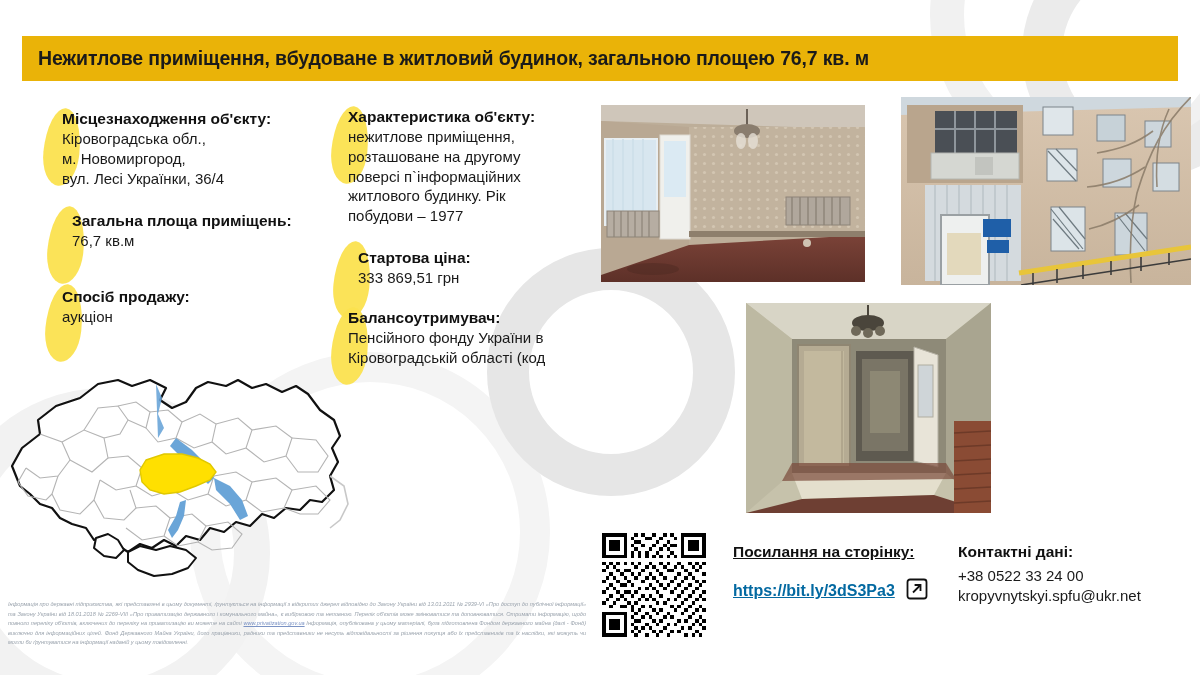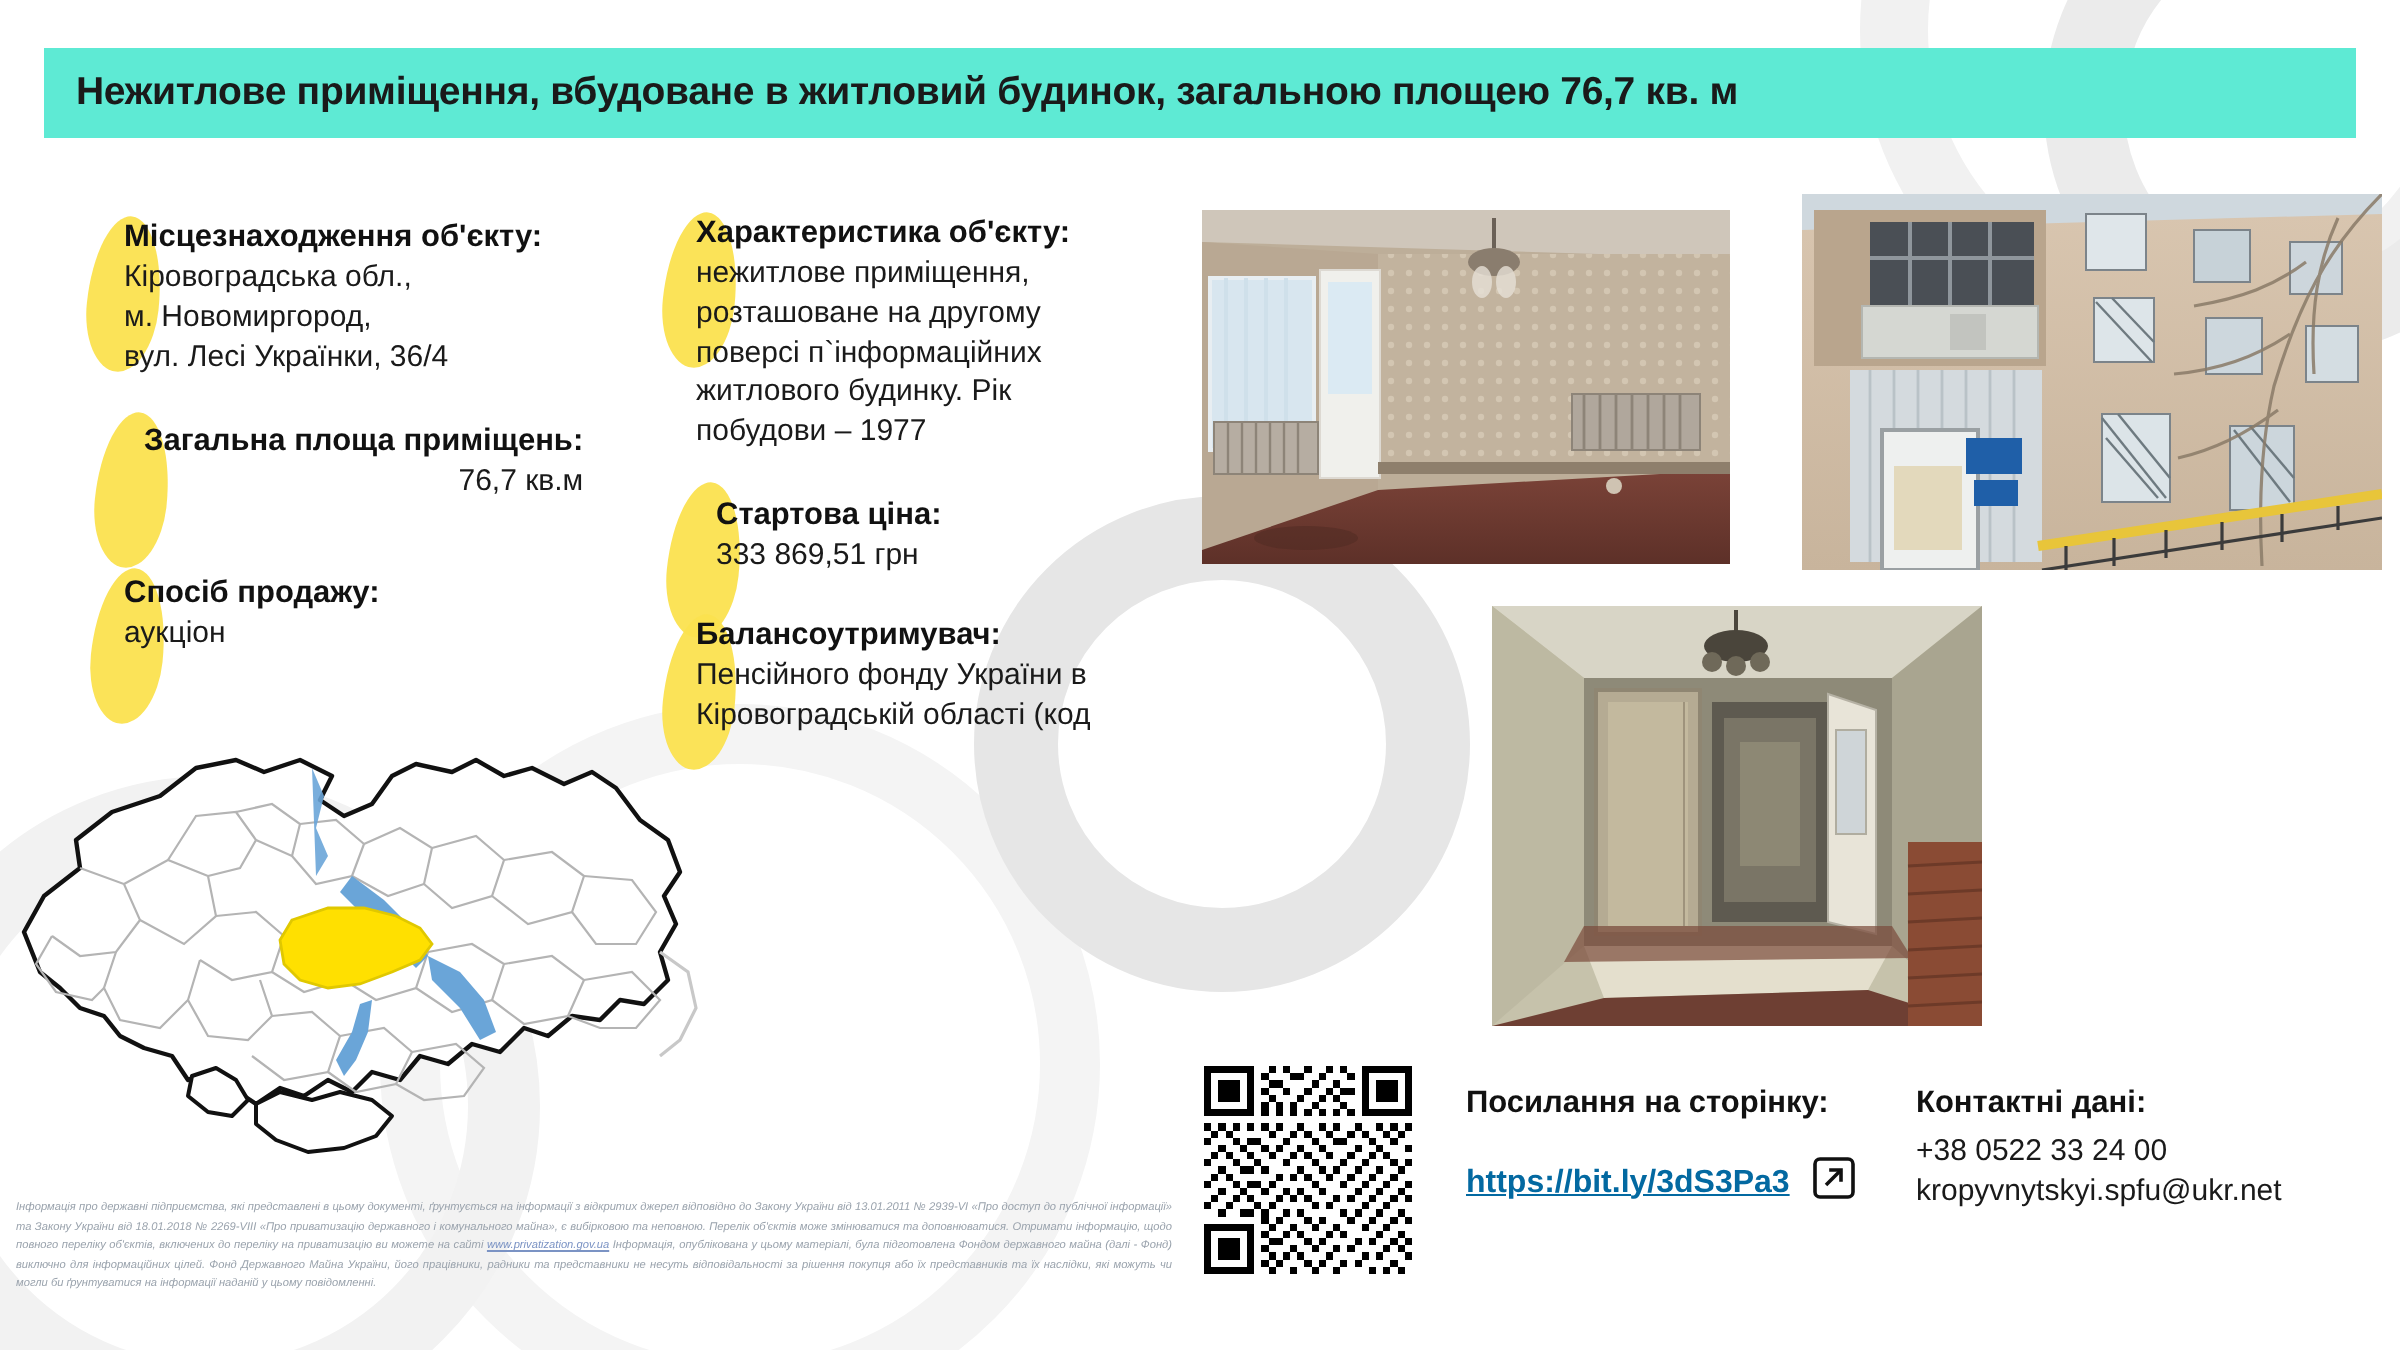--- a/index.html
+++ b/index.html
@@ -36,22 +36,22 @@
     z-index:0;
   }
   .ring-ml {
     left:190px; top:352px; width:360px; height:360px;
     border:30px solid #f4f4f4; border-radius:50%;
     z-index:0;
   }
 
   
   .banner {
-    position:absolute; left:22px; top:24px; width:1156px; height:45px;
-    background:#5eead4;
+    position:absolute; left:22px; top:36px; width:1156px; height:45px;
+    background:#eab308;
     display:flex; align-items:center;
     z-index:5;
   }
   .banner-title {
     font-size:19.5px; font-weight:bold; color:#1a1a1a;
     padding-left:16px; letter-spacing:-0.15px;
     white-space:nowrap;
   }
 
   
@@ -69,40 +69,40 @@
     font-size:15.5px; font-weight:bold; line-height:1.22;
     color:#111; white-space:nowrap;
   }
   .blk-body {
     font-size:15px; line-height:1.32; color:#1a1a1a;
   }
   .blk-body div { white-space:nowrap; }
 
   
   #b-location { left:62px; top:110px; }
-  #b-area     { left:72px; top:212px;text-align:right; }
+  #b-area     { left:72px; top:212px; }
   #b-method   { left:62px; top:288px; }
   
   #b-char     { left:348px; top:108px; }
   #b-price    { left:358px; top:249px; }
   #b-holder   { left:348px; top:309px; }
 
   
   .photo { position:absolute; overflow:hidden; z-index:3; background:#cfc8bf; }
   #photo-room   { left:601px; top:105px; width:264px; height:177px; }
   #photo-facade { left:901px; top:97px; width:290px; height:188px; }
   #photo-hall   { left:746px; top:303px; width:245px; height:210px; }
 
   
   #map-ukraine { position:absolute; left:0px; top:368px; width:360px; height:232px; z-index:2; }
 
   
   #qr { position:absolute; left:602px; top:533px; width:104px; height:104px; z-index:4; }
   .link-box { position:absolute; left:733px; top:543px; z-index:4; }
-  .link-label { font-size:15.5px; font-weight:bold; color:#111; white-space:nowrap; }
+  .link-label { font-size:15.5px; font-weight:bold; color:#111; white-space:nowrap;text-decoration:underline; }
   .link-row { display:flex; align-items:center; gap:10px; margin-top:16px; }
   .link-url {
     font-size:16px; font-weight:bold; color:#0369a1;
     text-decoration:underline; white-space:nowrap;
   }
   .contact-box { position:absolute; left:958px; top:543px; z-index:4; }
   .contact-label { font-size:15.5px; font-weight:bold; color:#111; white-space:nowrap; }
   .contact-line { font-size:15px; color:#1a1a1a; white-space:nowrap; line-height:1.36; }
 
   

